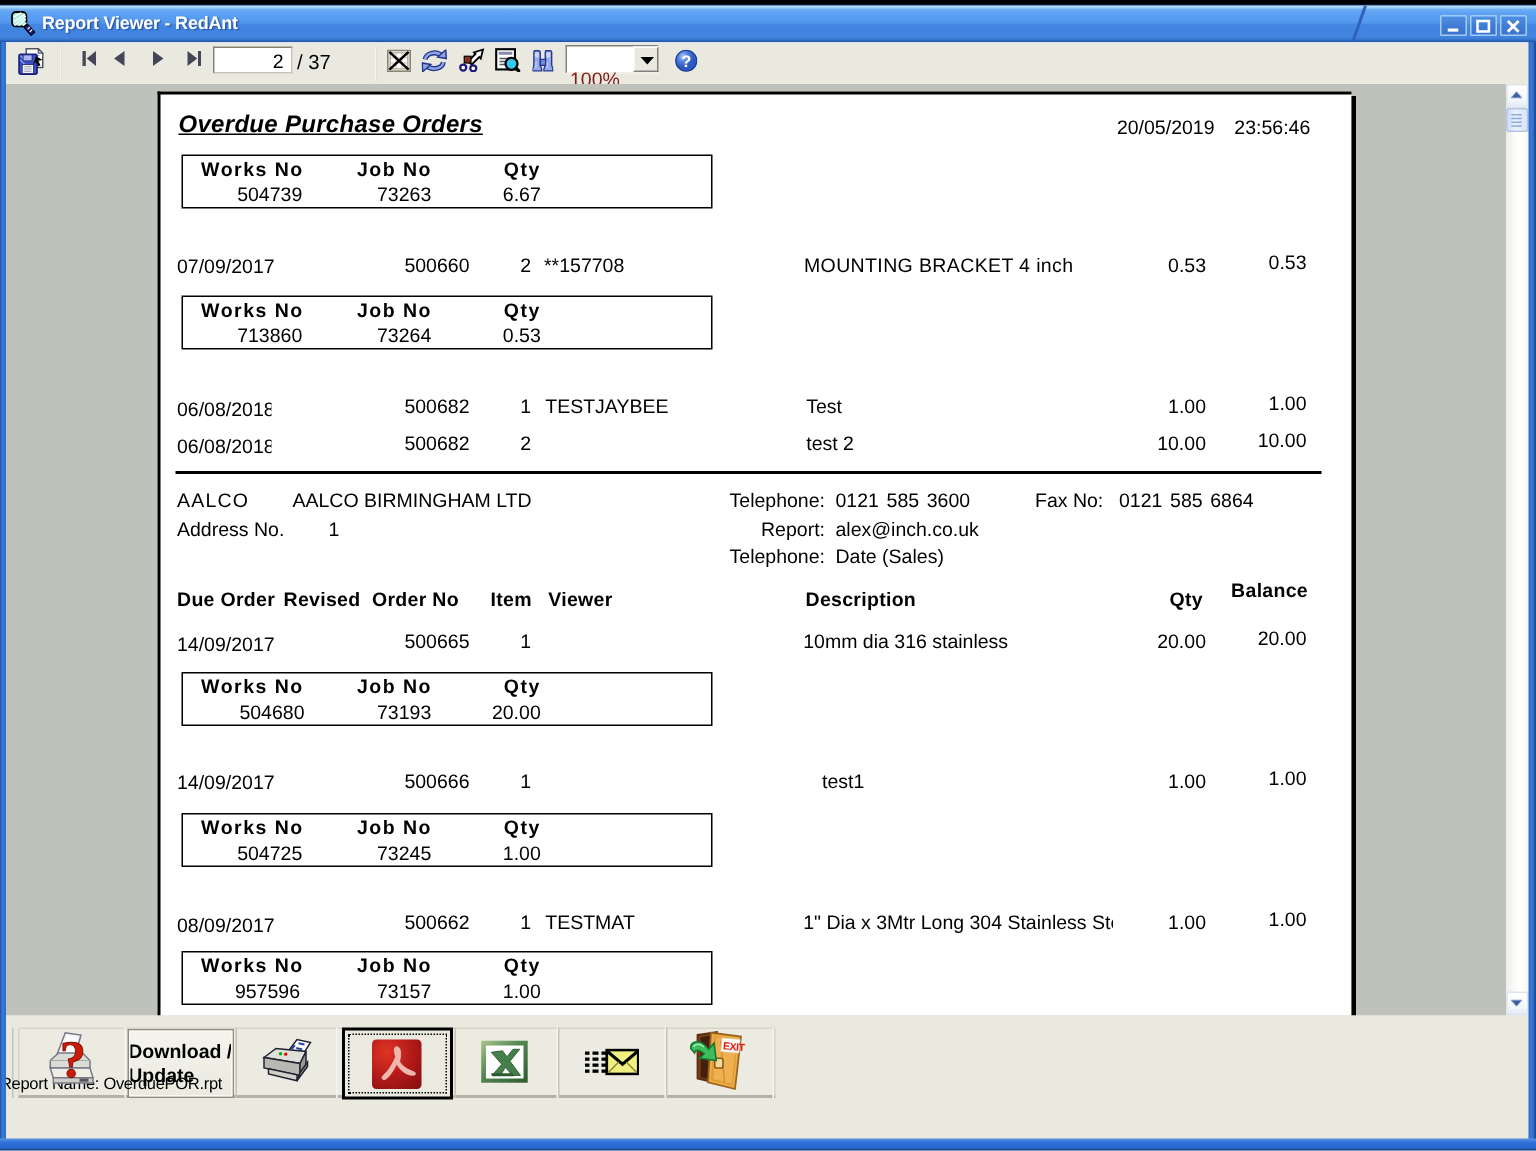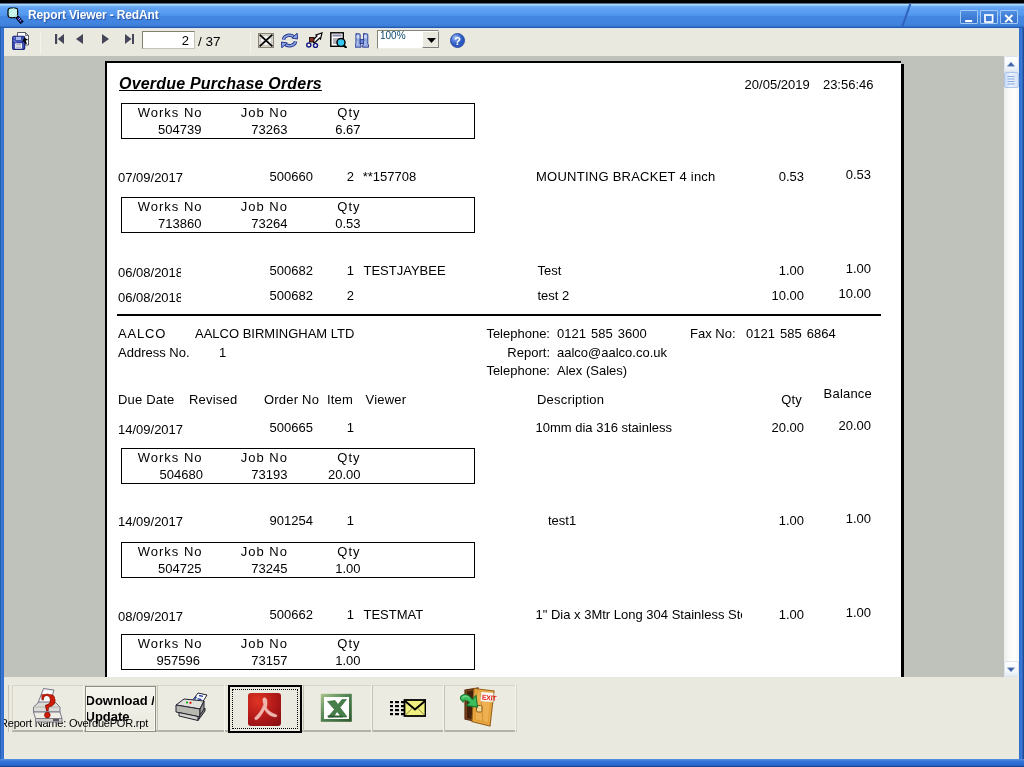--- a/index.html
+++ b/index.html
@@ -10,21 +10,21 @@
 #tstreak{left:904.5px;top:2.5px;width:1.7px;height:26px;background:#2e62bc;transform:rotate(19.5deg);transform-origin:center}
 #ttext{left:28px;top:8px;font-size:12px;font-weight:bold;color:#fff;letter-spacing:-.15px;text-shadow:1px 1px 1px rgba(10,30,90,.5)}
 .wbtn{top:9.5px;width:18px;height:14px;border:1.2px solid #a2caf4;background:linear-gradient(to bottom,#4e8fe2,#3e7ad4 60%,#3a74ce);border-radius:1px}
 #b-min{left:960px}#b-max{left:979.5px}#b-close{left:999.5px}
 
 #toolbar{left:0;top:28px;width:1024px;height:28px;background:#eae9e0;border-top:1.5px solid #dde7f2}
 .vsep{top:30.5px;width:1px;height:23px;background:#b4b1a4;border-right:1px solid #f6f4ea}
 #pageinput{left:142px;top:30.5px;width:52.5px;height:18.5px;background:#fff;border:1px solid #83816f;border-bottom-color:#c6c3b5;border-right-color:#c6c3b5;font-size:13px;text-align:right;padding:1.5px 4.5px 0 0;color:#000}
 #pagelbl{left:198px;top:33.5px;font-size:13.5px;color:#000}
 #zoombox{left:376.5px;top:30px;width:62.5px;height:18.5px;background:#fff;border:1px solid #838378;border-bottom-color:#f0eee2;border-right-color:#f0eee2}
-#zoomtxt{left:380px;top:30px;font-size:10px;color:#0c4a6e}
+#zoomtxt{left:380px;top:45px;font-size:13px;color:#7f1d1d}
 #zoomdrop{left:421.5px;top:31px;width:17px;height:16.5px;background:#eae9e0;border:1px solid #fff;border-right-color:#808080;border-bottom-color:#808080}
 #zoomdrop svg{position:absolute;left:3px;top:5px}
 
 #viewport{left:3.5px;top:56px;width:1000.5px;height:620.5px;background:#bfc1bb}
 #page{left:105px;top:61px;width:796px;height:615.5px;background:#fff;border-left:2px solid #000;border-top:2px solid #000}
 #pshadow{left:901px;top:63.5px;width:3.2px;height:613px;background:#000}
 
 #sbar{left:1004px;top:56px;width:15.5px;height:620.5px;background:linear-gradient(to right,#ececeb,#fafaf8 35%,#fff 65%,#f4f4f1)}
 .sbtn{left:1004px;width:15px;height:16px;background:linear-gradient(to bottom,#fff,#f2f6fb 70%,#e2eaf4);border:1px solid #dde4ec;border-radius:2px}
 #sthumb{left:1004px;top:71.5px;width:15px;height:16.5px;background:linear-gradient(to right,#cadaf6,#ecf2fd 40%,#d8e3f8);border:1px solid #aec4e8;border-radius:2px}
@@ -35,21 +35,21 @@
 #dlbtn{left:84.5px;top:686px;width:71.5px;height:45.5px;background:linear-gradient(to bottom,#f5f4ec,#ebeae1);border:1px solid #8e8d82;outline:1px solid #f8f7f0;outline-offset:-2px;font-size:13px;font-weight:bold;line-height:16px;padding-top:6px;color:#000}
 #pdfbtn{left:228px;top:685px;width:73.5px;height:48px;background:#ebeae1;border:2px solid #000}
 #pdffocus{left:231.5px;top:689px;width:66px;height:40px;border:1px dotted #000}
 #reportname{left:0;top:715.5px;width:1005.5px;text-align:left;font-size:11px;letter-spacing:-.2px;color:#000;line-height:14px}
 
 #bleft{left:0;top:28px;width:3.5px;height:733px;background:linear-gradient(to right,#1e51a0,#3a7ad6 40%,#2e6cc8)}
 #bright{left:1019px;top:28px;width:5px;height:733px;background:linear-gradient(to left,#16418c,#3a7ad6 50%,#2e6cc8)}
 #bbottom{left:0;top:759.3px;width:1024px;height:7.7px;background:linear-gradient(to bottom,#5a92e4,#2f6fd8 35%,#2c6ad2 75%,#123c80)}
 
 .t{position:absolute;font-size:13px;line-height:14px;color:#000;white-space:pre}
-.b{font-weight:normal}
+.b{font-weight:bold}
 .r{text-align:right}
 .box{position:absolute;left:121px;width:354px;height:36px;border:1.5px solid #000;background:#fff}
 .bxh{letter-spacing:1px}
 </style></head>
 <body>
 <div class="a" id="titlebar"></div>
 <div class="a" id="tstreak"></div>
 <svg class="a" id="ticon" style="left:7px;top:7px" width="17" height="17" viewBox="0 0 17 17">
  <rect x="1" y="1" width="9.6" height="9.6" rx="2.6" fill="#a6eedd" stroke="#000" stroke-width="1.2"></rect>
  <path d="M2.2 4.4 l5-3 M2.2 7.4 l7.6-5 M2.6 10 l7.6-6.4 M5.4 10.2 l4.8-4.6 M8.4 10.2 l2.2-2" stroke="#fdfefd" stroke-width=".9"></path>
@@ -231,27 +231,27 @@
 
 <div class="t" style="left:118px;top:327px;letter-spacing:.8px">AALCO</div>
 <div class="t" style="left:195px;top:327px">AALCO BIRMINGHAM LTD</div>
 <div class="t r" style="left:470px;top:327px;width:80px">Telephone:</div>
 <div class="t" style="left:557px;top:327px;word-spacing:1.5px">0121 585 3600</div>
 <div class="t" style="left:690px;top:327px">Fax No:</div>
 <div class="t" style="left:746px;top:327px;word-spacing:1.5px">0121 585 6864</div>
 <div class="t" style="left:118px;top:345.5px">Address No.</div>
 <div class="t" style="left:219px;top:345.5px">1</div>
 <div class="t r" style="left:470px;top:345.5px;width:80px">Report:</div>
-<div class="t" style="left:557px;top:345.5px">aalco@aalco.co.uk</div>
+<div class="t" style="left:557px;top:345.5px">alex@inch.co.uk</div>
 <div class="t r" style="left:470px;top:364px;width:80px">Telephone:</div>
-<div class="t" style="left:557px;top:364px">Alex (Sales)</div>
-
-<div class="t b" style="left:118px;top:392.5px;letter-spacing:.2px">Due Date</div>
+<div class="t" style="left:557px;top:364px">Date (Sales)</div>
+
+<div class="t b" style="left:118px;top:392.5px;letter-spacing:.2px">Due Order</div>
 <div class="t b" style="left:189px;top:392.5px;letter-spacing:.2px">Revised</div>
-<div class="t b" style="left:264px;top:392.5px;letter-spacing:.2px">Order No</div>
+<div class="t b" style="left:248px;top:392.5px;letter-spacing:.2px">Order No</div>
 <div class="t b" style="left:327px;top:392.5px;letter-spacing:.2px">Item</div>
 <div class="t b" style="left:365.5px;top:392.5px;letter-spacing:.2px">Viewer</div>
 <div class="t b" style="left:537px;top:392.5px;letter-spacing:.2px">Description</div>
 <div class="t b r" style="left:762px;top:392.5px;width:40px;letter-spacing:.2px">Qty</div>
 <div class="t b r" style="left:812px;top:387px;width:60px;letter-spacing:.2px">Balance</div>
 
 <div class="t" style="left:118px;top:422.5px;width:66px;overflow:hidden">14/09/2017</div>
 <div class="t r" style="left:263px;top:421px;width:50px">500665</div>
 <div class="t r" style="left:333.5px;top:421px;width:20.5px">1</div>
 <div class="t" style="left:535.5px;top:421px">10mm dia 316 stainless</div>
@@ -260,21 +260,21 @@
 
 <div class="box" style="top:448px"></div>
 <div class="t b r bxh" style="left:132px;top:451px;width:70.5px">Works No</div>
 <div class="t b r bxh" style="left:226.5px;top:451px;width:61.5px">Job No</div>
 <div class="t b r bxh" style="left:300px;top:451px;width:60.5px">Qty</div>
 <div class="t r" style="left:143px;top:468px;width:60px">504680</div>
 <div class="t r" style="left:227.5px;top:468px;width:60px">73193</div>
 <div class="t r" style="left:300.5px;top:468px;width:60px">20.00</div>
 
 <div class="t" style="left:118px;top:515px;width:66px;overflow:hidden">14/09/2017</div>
-<div class="t r" style="left:263px;top:513.5px;width:50px">901254</div>
+<div class="t r" style="left:263px;top:513.5px;width:50px">500666</div>
 <div class="t r" style="left:333.5px;top:513.5px;width:20.5px">1</div>
 <div class="t" style="left:548px;top:513.5px">test1</div>
 <div class="t r" style="left:744px;top:513.5px;width:60px">1.00</div>
 <div class="t r" style="left:811px;top:511.5px;width:60px">1.00</div>
 
 <div class="box" style="top:542px"></div>
 <div class="t b r bxh" style="left:132px;top:545px;width:70.5px">Works No</div>
 <div class="t b r bxh" style="left:226.5px;top:545px;width:61.5px">Job No</div>
 <div class="t b r bxh" style="left:300px;top:545px;width:60.5px">Qty</div>
 <div class="t r" style="left:141.5px;top:562px;width:60px">504725</div>

